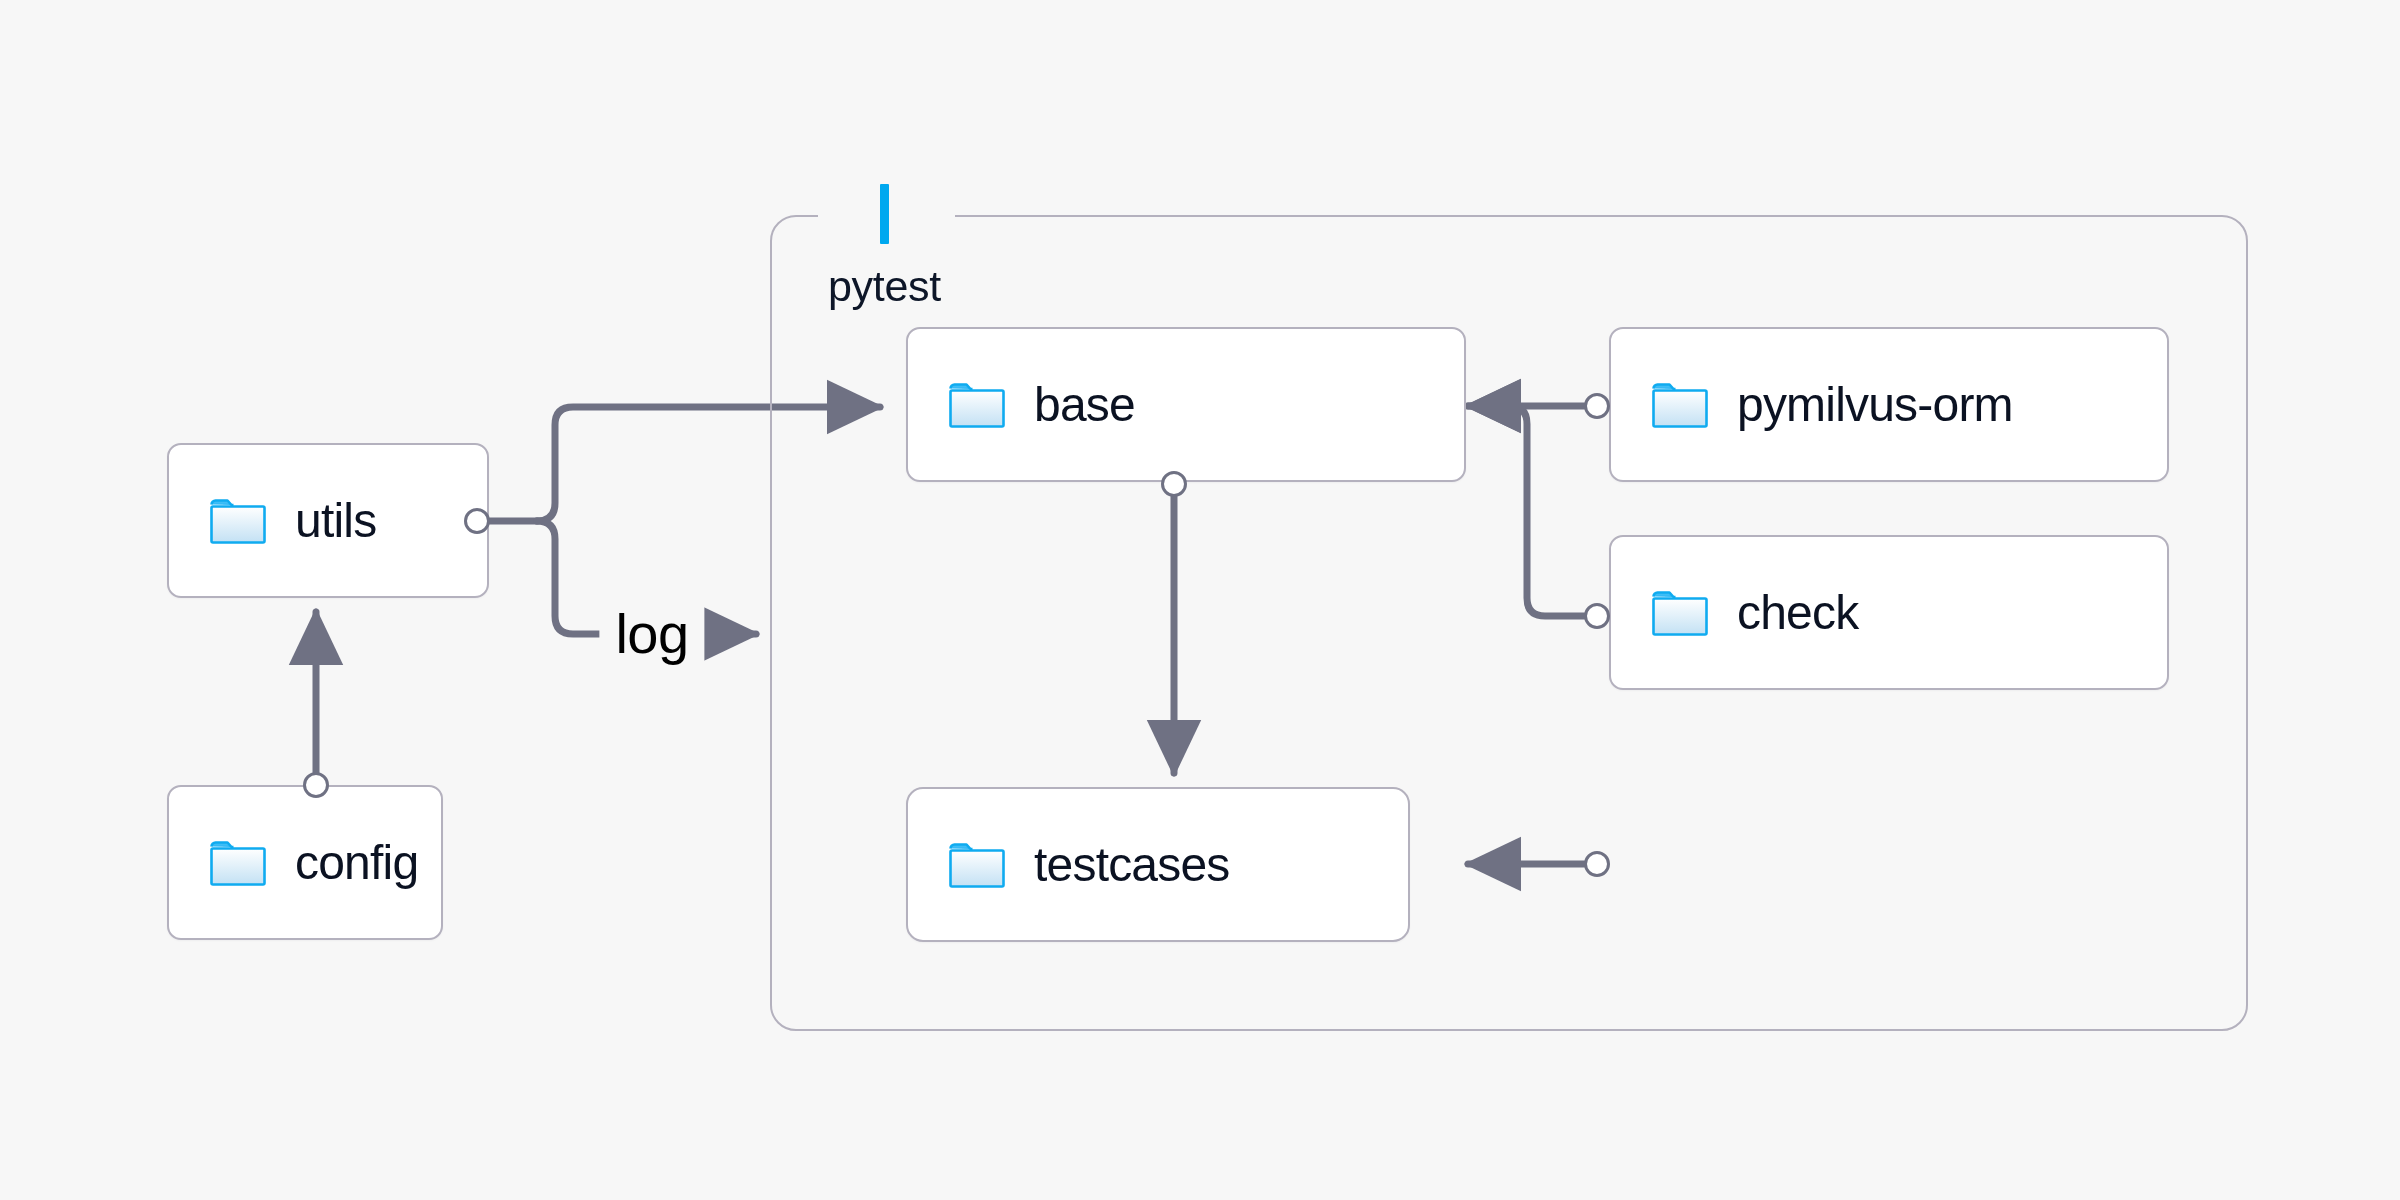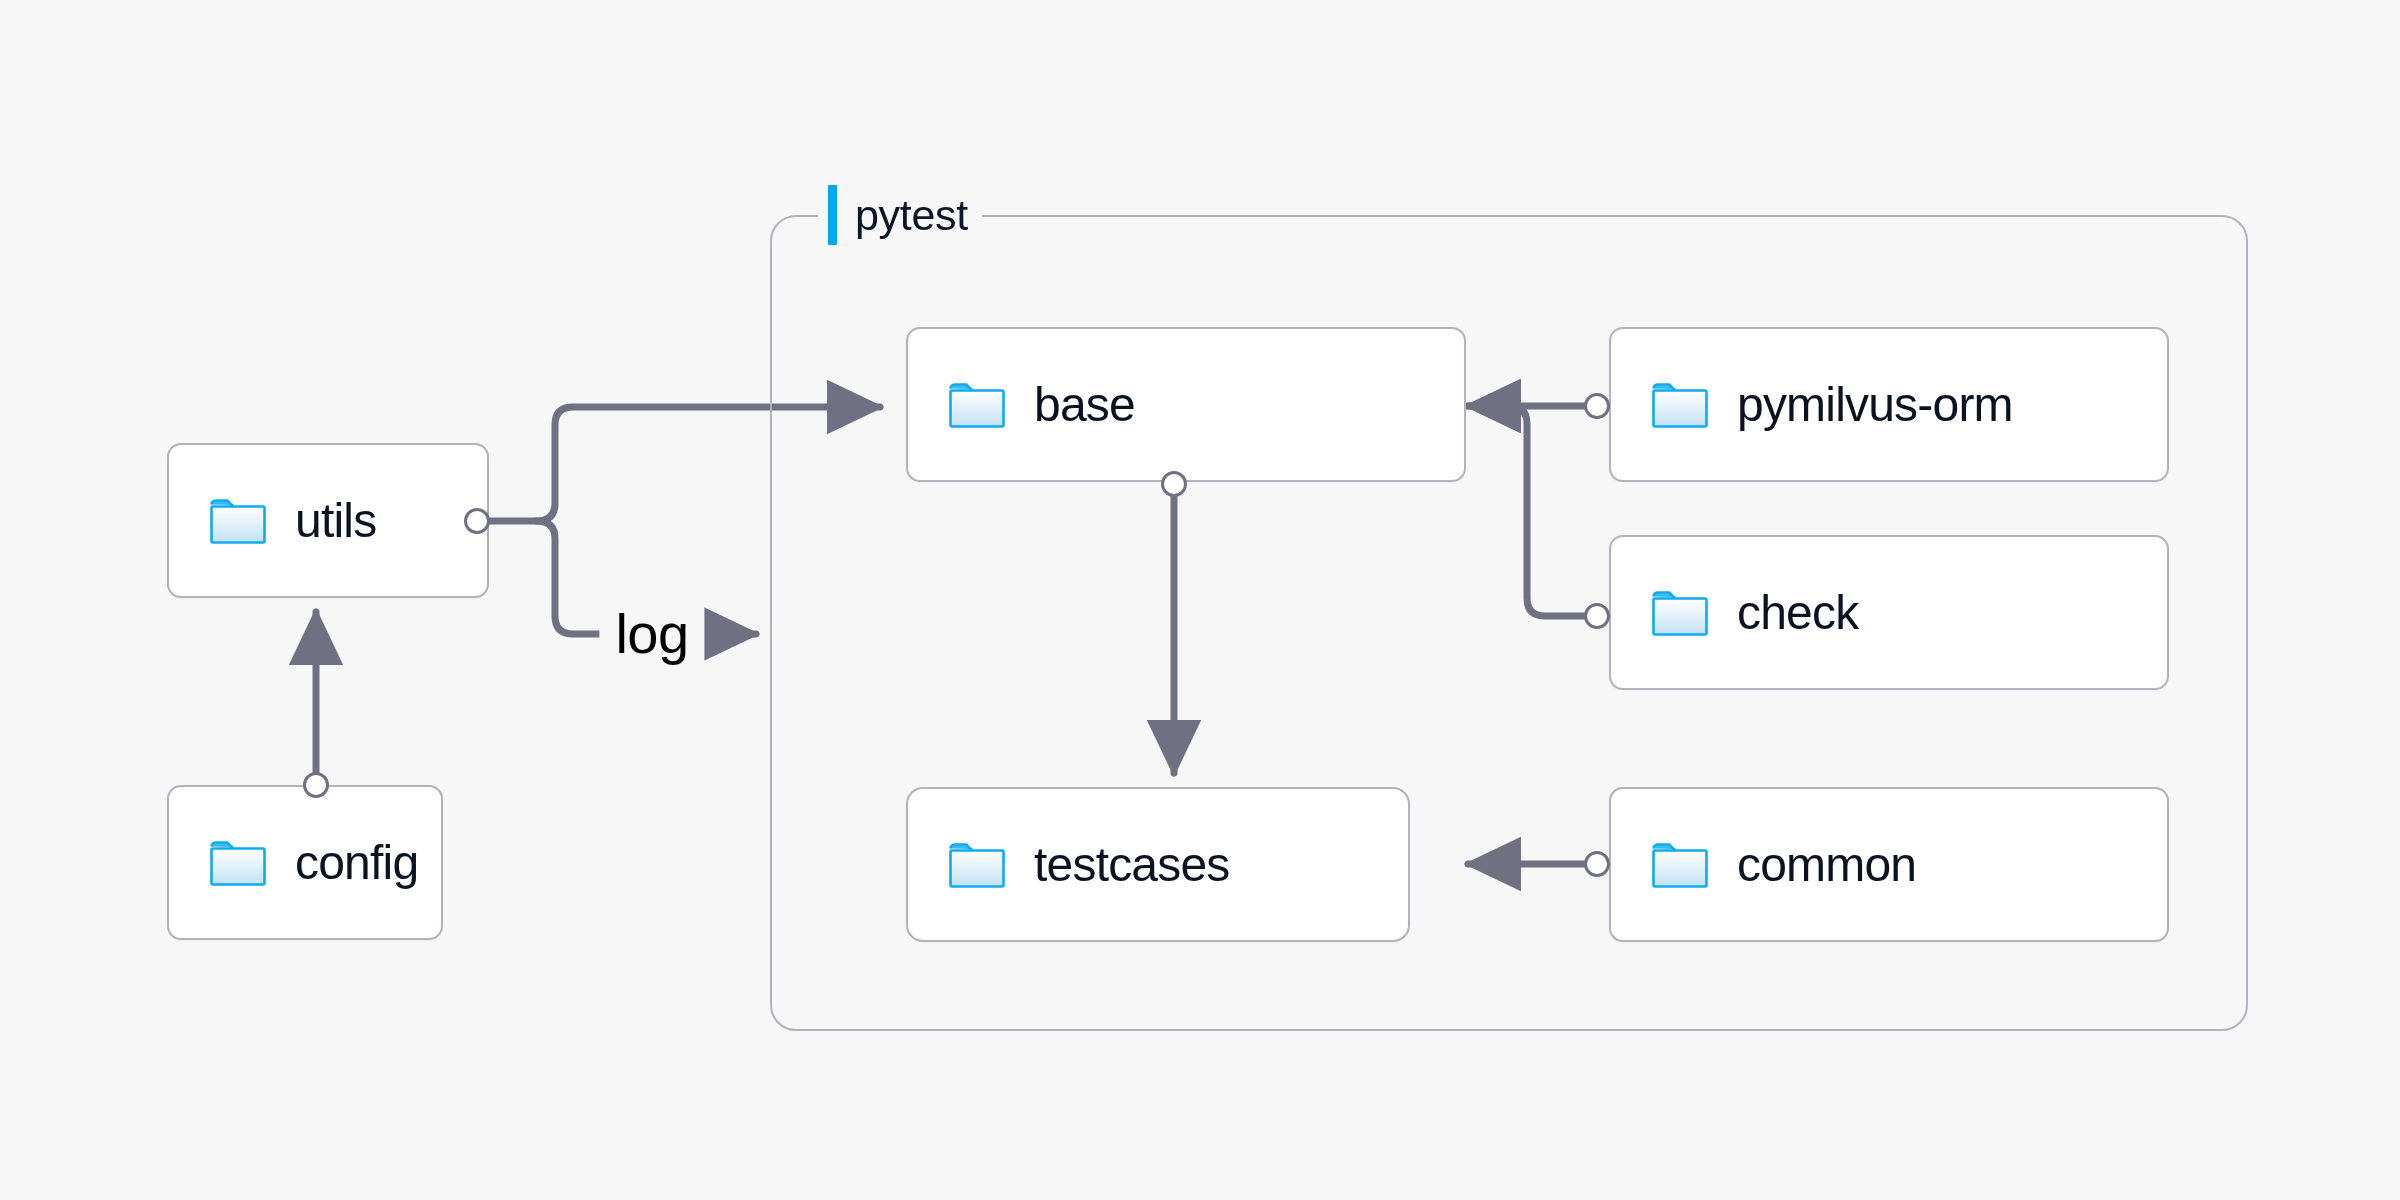--- a/index.html
+++ b/index.html
@@ -149,21 +149,21 @@
       <path d="M 1584 406 L 1468 406" marker-end="url(#arrow)"></path>
 
       <path d="M 1584 616 L 1545 616 Q 1527 616 1527 598 L 1527 424 Q 1527 406 1509 406 L 1468 406" marker-end="url(#arrow)"></path>
 
       <path d="M 1584 864 L 1468 864" marker-end="url(#arrow)"></path>
     </g>
   </svg>
 
   <div class="group-box" style="left:770px; top:215px; width:1478px; height:816px;"></div>
 
-  <div class="group-label-wrap" style="left:818px; top:184px;">
+  <div class="group-label-wrap" style="left:818px; top:184px;flex-direction:column;">
     <span class="group-accent"></span>
     <span class="group-label">pytest</span>
   </div>
 
   <div class="node" style="left:155px; top:443px; width:322px; height:155px;">
     <svg class="folder-icon" viewBox="0 0 58 48">
       <path d="M2.5 7.5 a4 4 0 0 1 4 -4 h12 l4 4.5 h2" fill="url(#folderTabGrad)" stroke="#0fabf0" stroke-width="2.6" stroke-linejoin="round"></path>
       <rect x="2.5" y="9.5" width="53" height="36" rx="1.5" fill="url(#folderGrad)" stroke="#0fabf0" stroke-width="2.6"></rect>
     </svg>
     <span class="node-label">utils</span>
@@ -202,27 +202,20 @@
   </div>
 
   <div class="node" style="left:1597px; top:535px; width:560px; height:155px;">
     <svg class="folder-icon" viewBox="0 0 58 48">
       <path d="M2.5 7.5 a4 4 0 0 1 4 -4 h12 l4 4.5 h2" fill="url(#folderTabGrad)" stroke="#0fabf0" stroke-width="2.6" stroke-linejoin="round"></path>
       <rect x="2.5" y="9.5" width="53" height="36" rx="1.5" fill="url(#folderGrad)" stroke="#0fabf0" stroke-width="2.6"></rect>
     </svg>
     <span class="node-label">check</span>
   </div>
 
-  <div class="node" style="left:1597px; top:787px; width:560px; height:155px;">
-    <svg class="folder-icon" viewBox="0 0 58 48">
-      <path d="M2.5 7.5 a4 4 0 0 1 4 -4 h12 l4 4.5 h2" fill="url(#folderTabGrad)" stroke="#0fabf0" stroke-width="2.6" stroke-linejoin="round"></path>
-      <rect x="2.5" y="9.5" width="53" height="36" rx="1.5" fill="url(#folderGrad)" stroke="#0fabf0" stroke-width="2.6"></rect>
-    </svg>
-    <span class="node-label">common</span>
-  </div>
 
   <div class="port" style="left:477px;  top:521px;"></div>
   <div class="port" style="left:316px;  top:785px;"></div>
   <div class="port" style="left:1174px; top:484px;"></div>
   <div class="port" style="left:1597px; top:406px;"></div>
   <div class="port" style="left:1597px; top:616px;"></div>
   <div class="port" style="left:1597px; top:864px;"></div>
 
   <span class="edge-label" style="left:652px; top:634px;">log</span>
 

